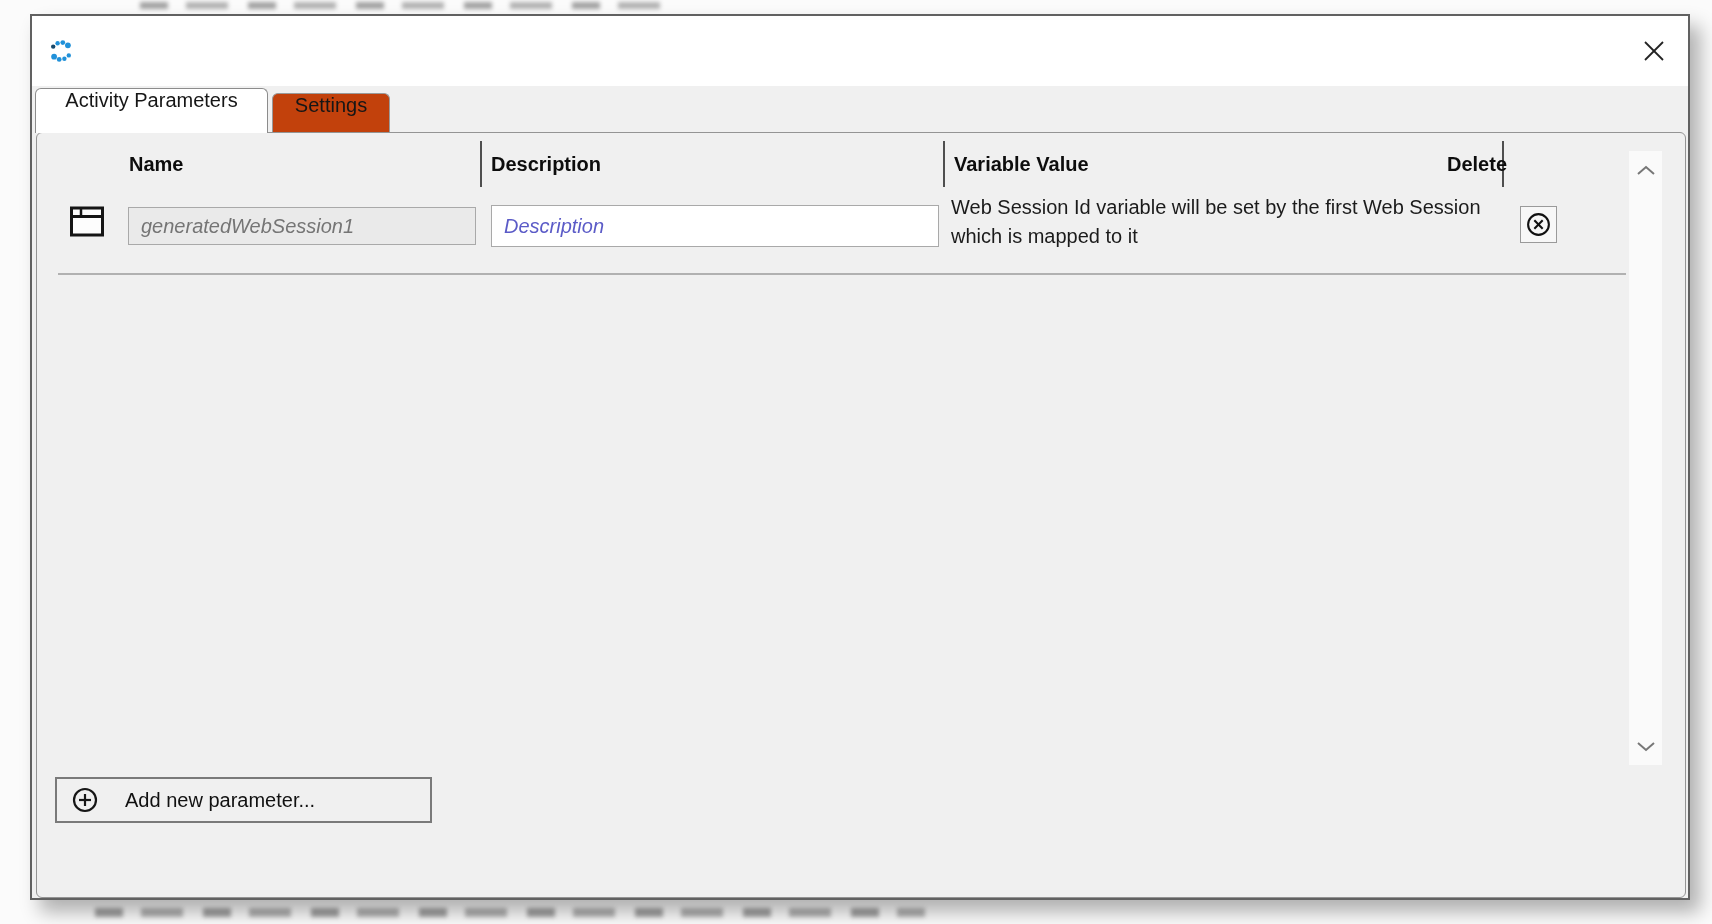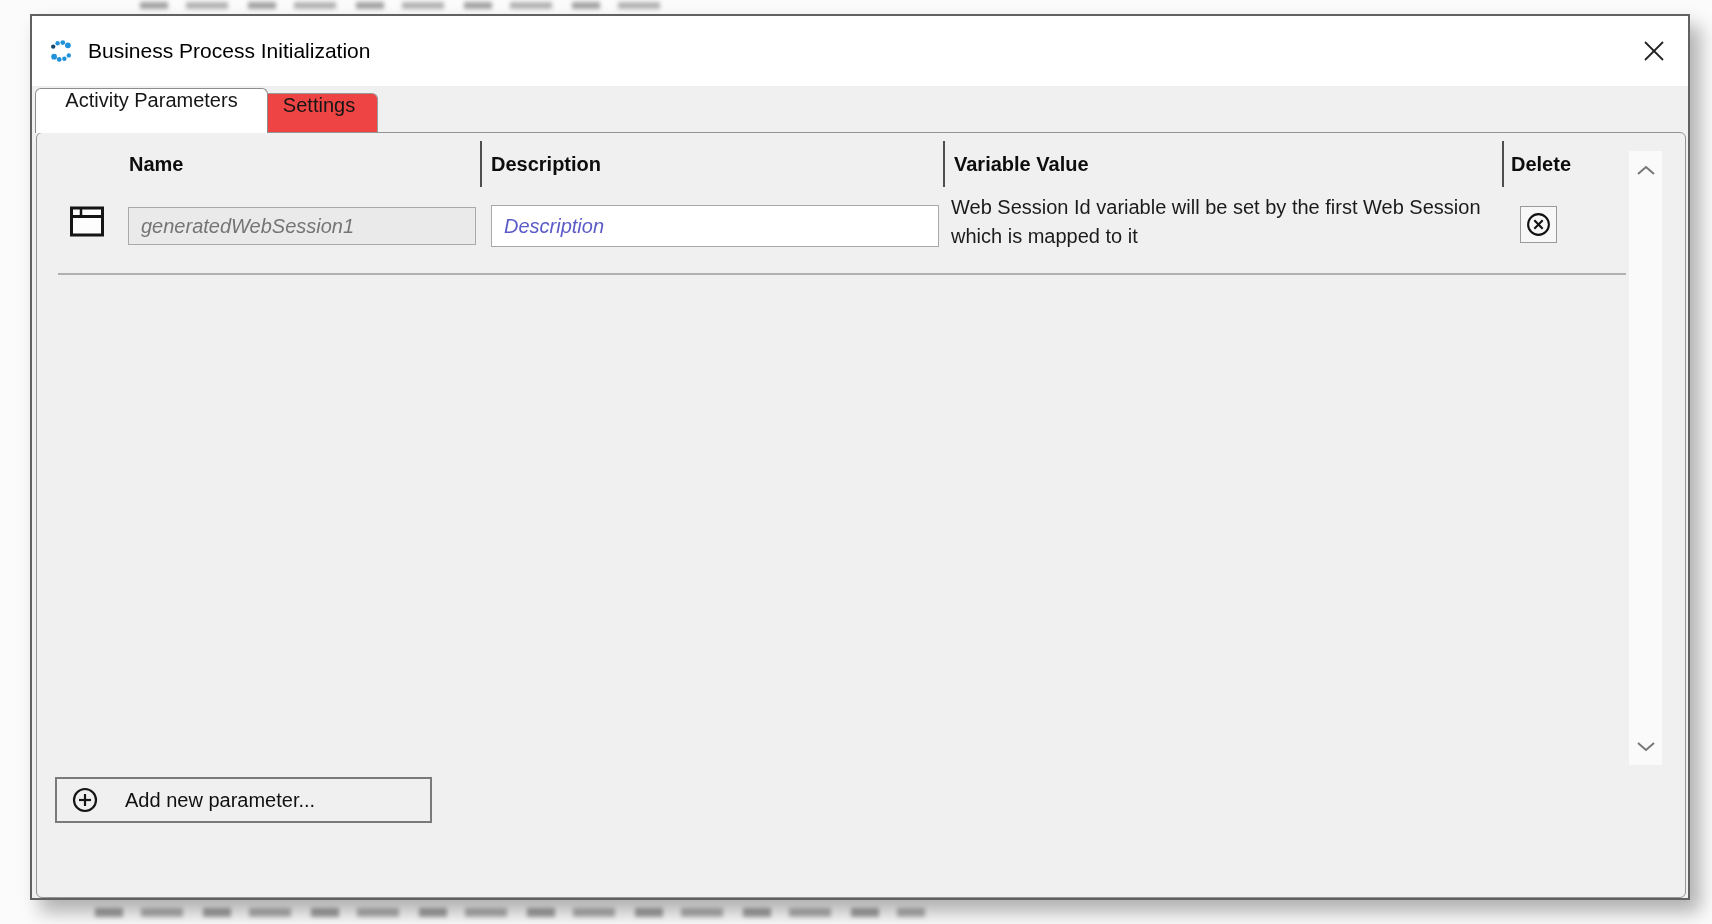--- a/index.html
+++ b/index.html
@@ -43,21 +43,21 @@
   .tab{
     position:absolute; display:flex; align-items:flex-start; justify-content:center;
     font-size:20px; color:#161616; cursor:pointer;
     border-radius:6px 6px 0 0;
   }
   .tab.active{
     left:3px; top:72px; width:233px; height:45px; background:#fff;
     border:1px solid #8c8c8c; border-bottom:none; z-index:3;
   }
   .tab.inactive{
-    left:228px; top:77px; width:118px; height:39px; background:#ef4444;
+    left:240px; top:77px; width:118px; height:39px; background:#c2410c;
     border:1px solid #9a9a9a; border-bottom:none; z-index:1;
   }
 
   .panel{
     position:absolute; left:4px; top:116px; width:1650px; height:766px;
     background:var(--panel-background);
     border:1px solid #949494; border-radius:6px; z-index:2;
   }
 
   .col-header{
@@ -138,21 +138,20 @@
         <circle cx="5.2" cy="8.6" r="2.2" fill="#17486b"></circle>
         <circle cx="9.6" cy="5.2" r="2.2" fill="#2191d9"></circle>
         <circle cx="14.8" cy="4.6" r="2.4" fill="#2191d9"></circle>
         <circle cx="19.9" cy="7.3" r="2.9" fill="#2191d9"></circle>
         <circle cx="20.8" cy="17.4" r="2.2" fill="#2191d9"></circle>
         <circle cx="16.4" cy="20.8" r="2.2" fill="#2191d9"></circle>
         <circle cx="11.2" cy="21.4" r="2.4" fill="#2191d9"></circle>
         <circle cx="6.1" cy="18.7" r="2.9" fill="#2191d9"></circle>
       </svg>
     </span>
-    <span class="title">Business Process Initialization</span>
     <span class="close-btn">
       <span style="display:flex;">
         <svg width="24" height="24" viewBox="0 0 24 24">
           <line x1="3" y1="3" x2="21" y2="21" stroke="#222" stroke-width="1.8"></line>
           <line x1="21" y1="3" x2="3" y2="21" stroke="#222" stroke-width="1.8"></line>
         </svg>
       </span>
     </span>
   </div>
 
@@ -164,21 +163,21 @@
   </div>
 
   <div class="panel">
 
     <div class="col-header" style="left:92px;">Name</div>
     <div class="col-sep" style="left:443px;"></div>
     <div class="col-header" style="left:454px;">Description</div>
     <div class="col-sep" style="left:906px;"></div>
     <div class="col-header" style="left:917px;">Variable Value</div>
     <div class="col-sep" style="left:1465px;"></div>
-    <div class="col-header" style="left:1474px;">Delete</div>
+    <div class="col-header" style="left:1410px;">Delete</div>
 
     <div>
       <span class="row-icon">
         <svg width="36" height="33" viewBox="0 0 36 33">
           <rect x="2.5" y="3" width="31" height="27" fill="#fdfdfd" stroke="#151515" stroke-width="3"></rect>
           <line x1="2.5" y1="11.5" x2="33.5" y2="11.5" stroke="#151515" stroke-width="3"></line>
           <line x1="12" y1="3" x2="12" y2="11.5" stroke="#151515" stroke-width="2.5"></line>
         </svg>
       </span>
       <input class="input name" type="text" readonly="" value="generatedWebSession1" style="">

